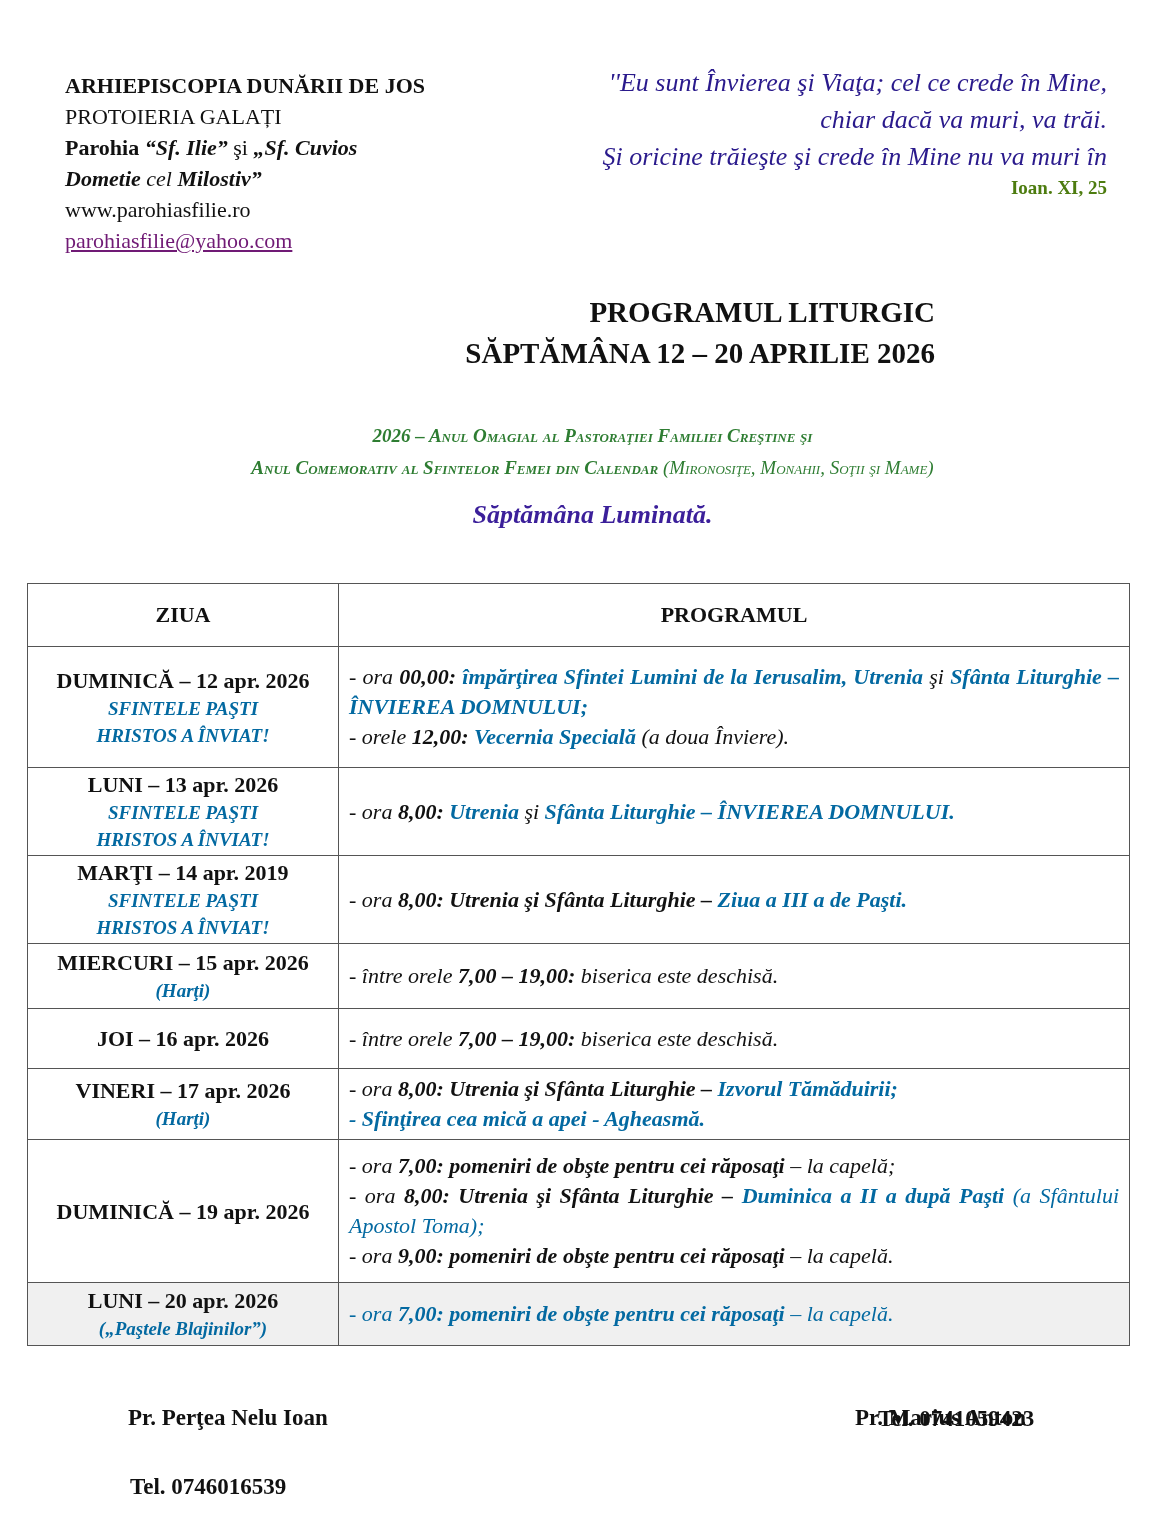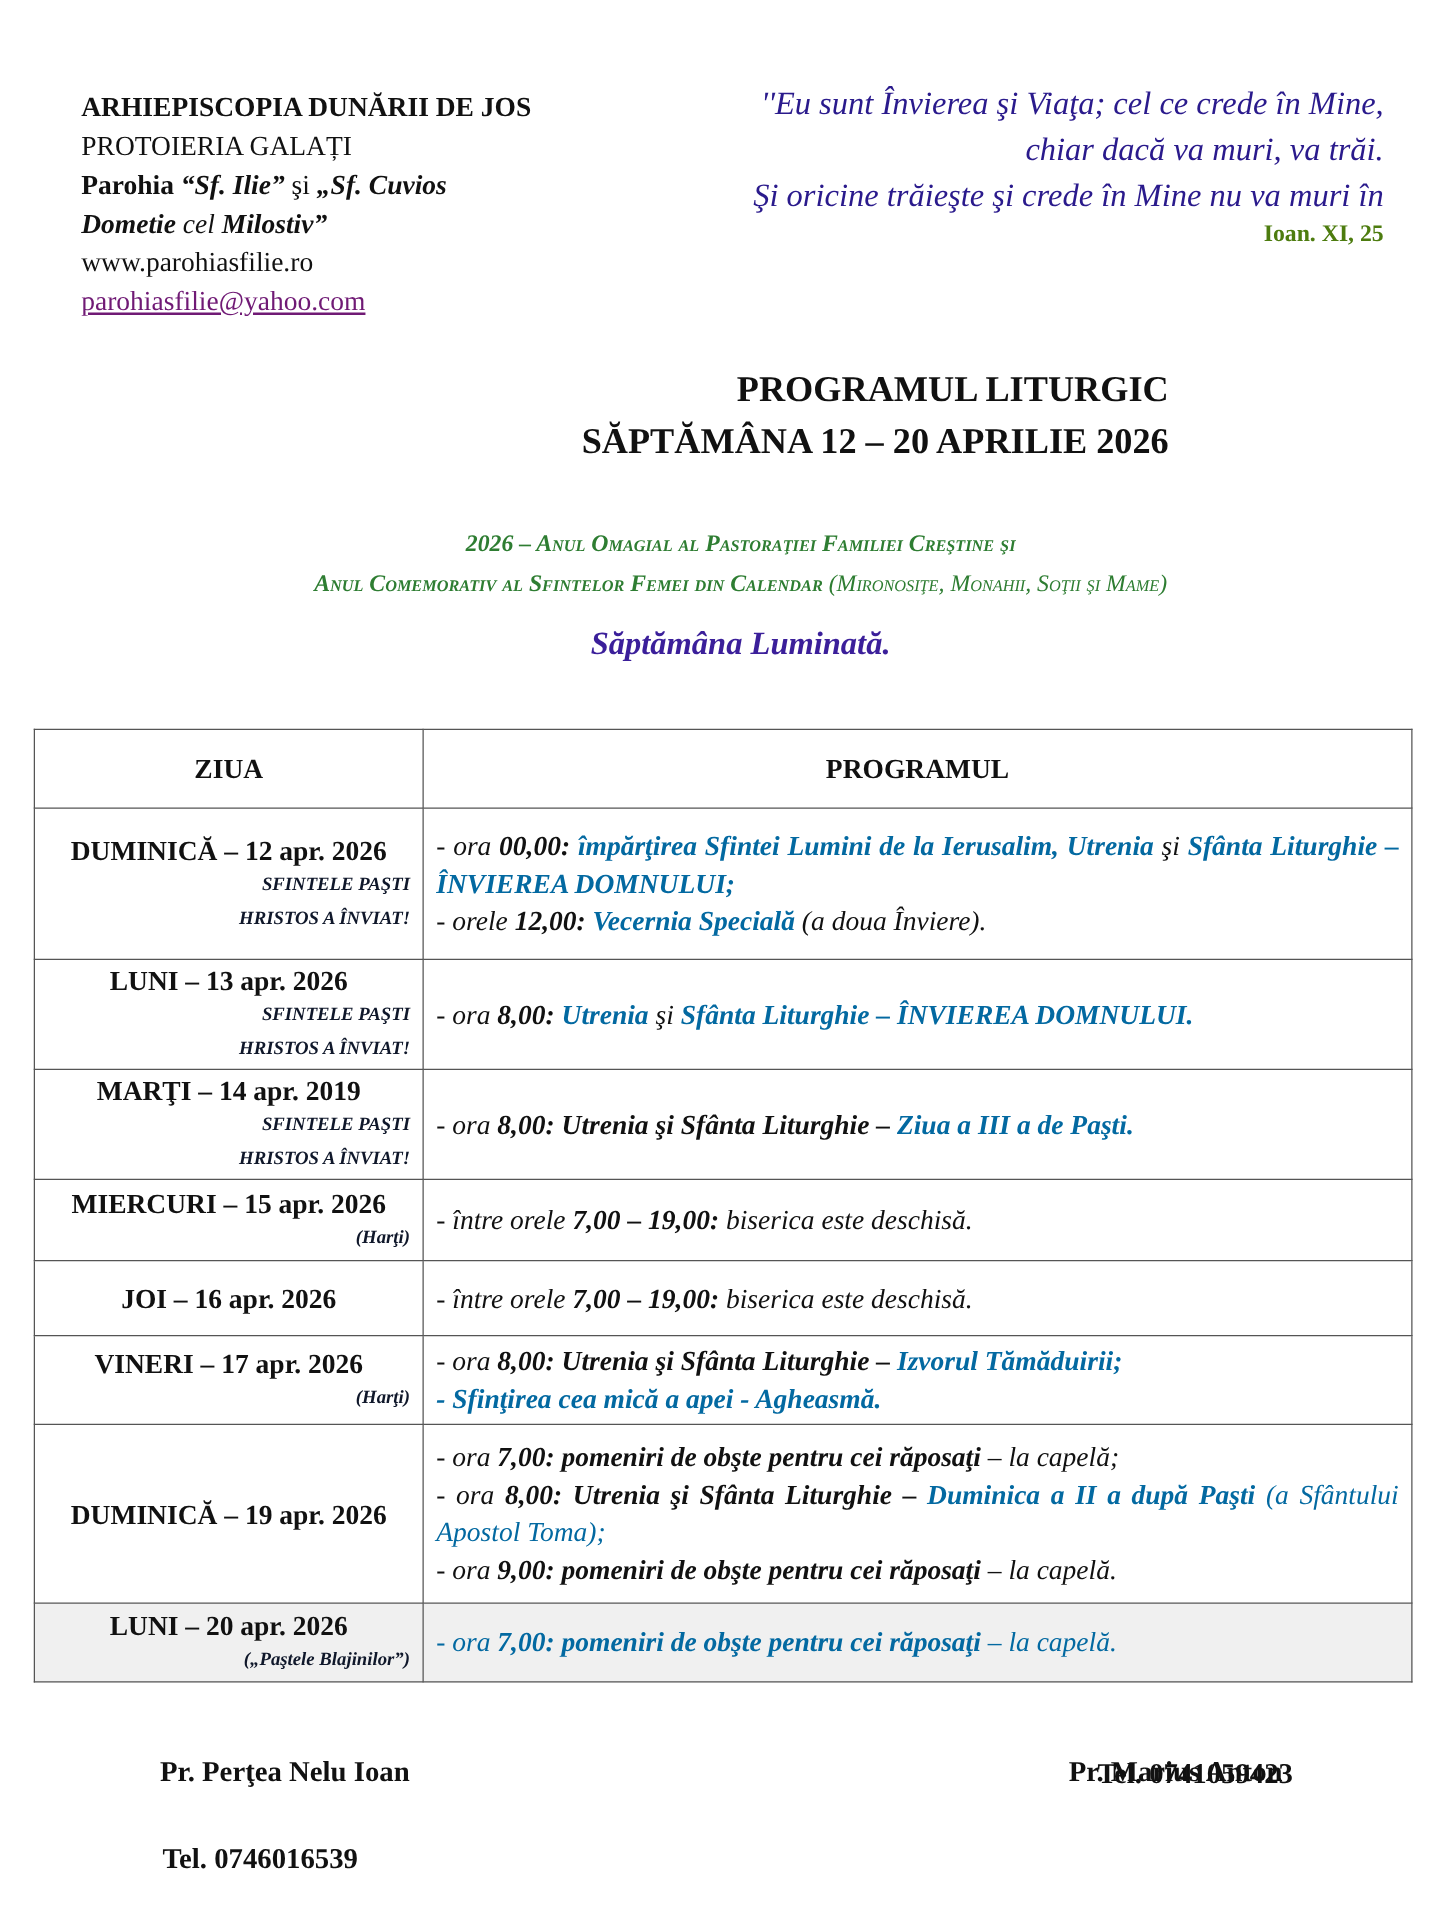--- a/index.html
+++ b/index.html
@@ -40,21 +40,21 @@
   }
   table.sched {
     position: absolute; left: 27px; top: 566px; width: 1103px;
     border-collapse: collapse; font-family: "Liberation Serif", serif; margin-top: 17px;
   }
   table.sched td, table.sched th {
     border: 1.5px solid #555; padding: 0 10px;
   }
   th { font-weight: bold; font-size: 22px; height: 62px; }
   td.day { width: 290px; text-align: center; font-size: 22px; line-height: 29px; font-weight: bold; }
-  td.day .note { color: #0f172a; font-style: italic; font-size: 15px; line-height: 27px; display: block; text-align: right; }
+  td.day .note { color: #0369a1; font-style: italic; font-size: 19px; line-height: 27px; display: block; }
   td.prog { font-size: 22px; line-height: 30px; font-style: italic; text-align: justify; }
   .r { color: #0369a1; }
   .bd { font-weight: bold; }
   .n { font-weight: normal; }
   tr.shaded td { background: #f0f0f0; }
   .sig { position: absolute; font-family: "Liberation Serif", serif; font-weight: bold; font-size: 23px; }
 </style>
 </head>
 <body>
 

